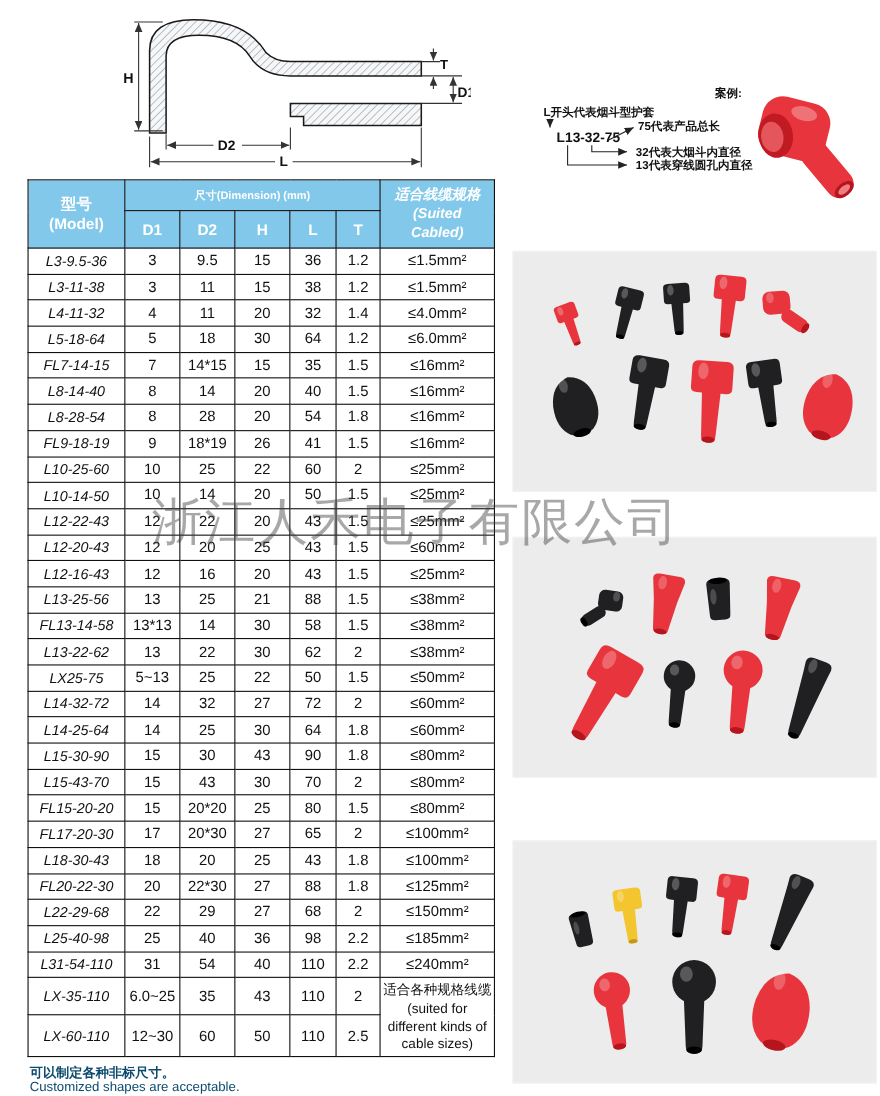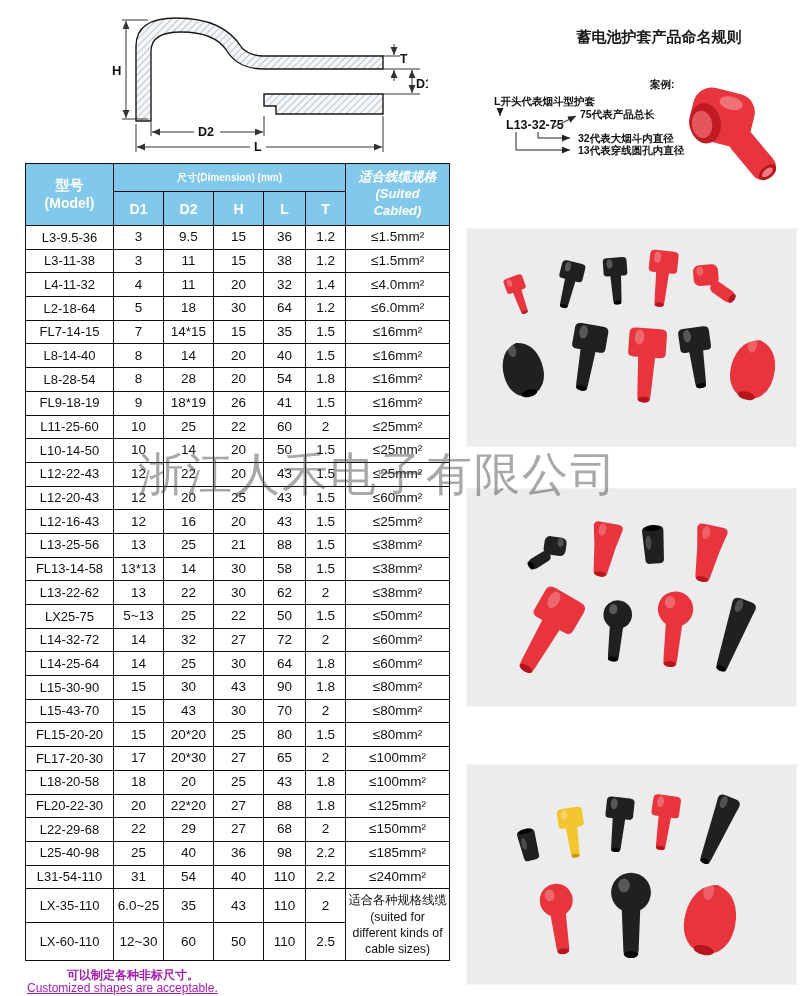--- a/index.html
+++ b/index.html
@@ -21,39 +21,39 @@
               padding:0;color:#111;}
   .spec-table thead th{background:#82C8EA;color:#ffffff;font-weight:bold;}
   .th-model{font-size:14px;line-height:1.25;white-space:pre-line;}
   .th-dim{font-size:10px;height:27px;}
   .th-suited{font-size:13px;line-height:1.3;white-space:pre-line;font-style:italic;}
   .th-col{font-size:14px;height:33px;}
   .spec-table tbody tr{height:23.7px;}
   .spec-table tbody tr.tall1{height:34px;}
   .spec-table tbody tr.tall2{height:38px;}
   .spec-table tbody td{font-size:13.5px;line-height:1.05;}
-  .spec-table tbody td:first-child{font-size:13px;}
+  .spec-table tbody td:first-child{font-size:13px;font-style:italic;}
   .spec-table tbody td.merged{font-size:12.3px;line-height:1.32;padding:1px 2px;}
 
   
   .watermark{position:absolute;left:138px;top:444px;z-index:30;pointer-events:none;
              font-family:"Liberation Serif",serif;font-size:46px;letter-spacing:2px;
              color:#404040;opacity:0.45;white-space:nowrap;}
 
   
   .photo{position:absolute;left:466px;width:331px;height:219px;background:#ececec;
          border:1px solid #f3f3f3;box-sizing:border-box;}
   .photo svg{width:100%;height:100%;display:block;}
   #photo1{top:228px;}
   #photo2{top:488px;}
   #photo3{top:764px;height:221px;}
 
   
-  .note-zh{position:absolute;left:27px;top:967px;font-size:12px;font-weight:bold;color:#a21caf;margin-left:40px;}
-  .note-en{position:absolute;left:27px;top:981px;font-size:12px;color:#a21caf;text-decoration:underline;}
+  .note-zh{position:absolute;left:27px;top:967px;font-size:12px;font-weight:bold;color:#0c4a6e;}
+  .note-en{position:absolute;left:27px;top:981px;font-size:12px;color:#0c4a6e;}
 </style>
 </head>
 <body>
 
 <svg class="dim-diagram" viewBox="0 0 350 155" xmlns="http://www.w3.org/2000/svg">
   <defs>
     <pattern id="hatch" patternUnits="userSpaceOnUse" width="5" height="5" patternTransform="rotate(45)">
       <rect width="5" height="5" fill="#f6f7f8"></rect>
       <line x1="0" y1="0" x2="0" y2="5" stroke="#97a1a9" stroke-width="1.2"></line>
     </pattern>
@@ -89,21 +89,20 @@
   <text x="120" y="130" font-size="12.5" font-weight="bold" fill="#111">D2</text>
 
   <line x1="58" y1="118" x2="58" y2="146" stroke="#333" stroke-width="1"></line>
   <line x1="305" y1="110" x2="305" y2="146" stroke="#333" stroke-width="1"></line>
   <line x1="59" y1="141" x2="304" y2="141" stroke="#333" stroke-width="1" marker-start="url(#ah)" marker-end="url(#ah)"></line>
   <rect x="172" y="133" width="16" height="14" fill="#ffffff"></rect>
   <text x="176" y="145" font-size="12.5" font-weight="bold" fill="#111">L</text>
 </svg>
 
 <div class="naming">
-  <div class="naming-title">蓄电池护套产品命名规则</div>
   <svg class="naming-svg" viewBox="0 0 348 150" xmlns="http://www.w3.org/2000/svg">
     <defs>
       <marker id="ah2" markerWidth="9" markerHeight="8" refX="8" refY="3.5" orient="auto">
         <path d="M0,0 L8,3.5 L0,7 Z" fill="#222"></path>
       </marker>
     </defs>
 
     <text x="44" y="47" font-size="10.5" font-weight="bold" fill="#111">L开头代表烟斗型护套</text>
     <line x1="50" y1="50" x2="50" y2="58" stroke="#222" stroke-width="1" marker-end="url(#ah2)"></line>
 
@@ -183,21 +182,21 @@
       <tr>
         <td>L4-11-32</td>
         <td>4</td>
         <td>11</td>
         <td>20</td>
         <td>32</td>
         <td>1.4</td>
         <td>≤4.0mm²</td>
       </tr>
       <tr>
-        <td>L2-18-64</td>
+        <td>L5-18-64</td>
         <td>5</td>
         <td>18</td>
         <td>30</td>
         <td>64</td>
         <td>1.2</td>
         <td>≤6.0mm²</td>
       </tr>
       <tr>
         <td>FL7-14-15</td>
         <td>7</td>
@@ -228,21 +227,21 @@
       <tr>
         <td>FL9-18-19</td>
         <td>9</td>
         <td>18*19</td>
         <td>26</td>
         <td>41</td>
         <td>1.5</td>
         <td>≤16mm²</td>
       </tr>
       <tr>
-        <td>L11-25-60</td>
+        <td>L10-25-60</td>
         <td>10</td>
         <td>25</td>
         <td>22</td>
         <td>60</td>
         <td>2</td>
         <td>≤25mm²</td>
       </tr>
       <tr>
         <td>L10-14-50</td>
         <td>10</td>
@@ -363,32 +362,32 @@
       <tr>
         <td>FL17-20-30</td>
         <td>17</td>
         <td>20*30</td>
         <td>27</td>
         <td>65</td>
         <td>2</td>
         <td>≤100mm²</td>
       </tr>
       <tr>
-        <td>L18-20-58</td>
+        <td>L18-30-43</td>
         <td>18</td>
         <td>20</td>
         <td>25</td>
         <td>43</td>
         <td>1.8</td>
         <td>≤100mm²</td>
       </tr>
       <tr>
         <td>FL20-22-30</td>
         <td>20</td>
-        <td>22*20</td>
+        <td>22*30</td>
         <td>27</td>
         <td>88</td>
         <td>1.8</td>
         <td>≤125mm²</td>
       </tr>
       <tr>
         <td>L22-29-68</td>
         <td>22</td>
         <td>29</td>
         <td>27</td>

